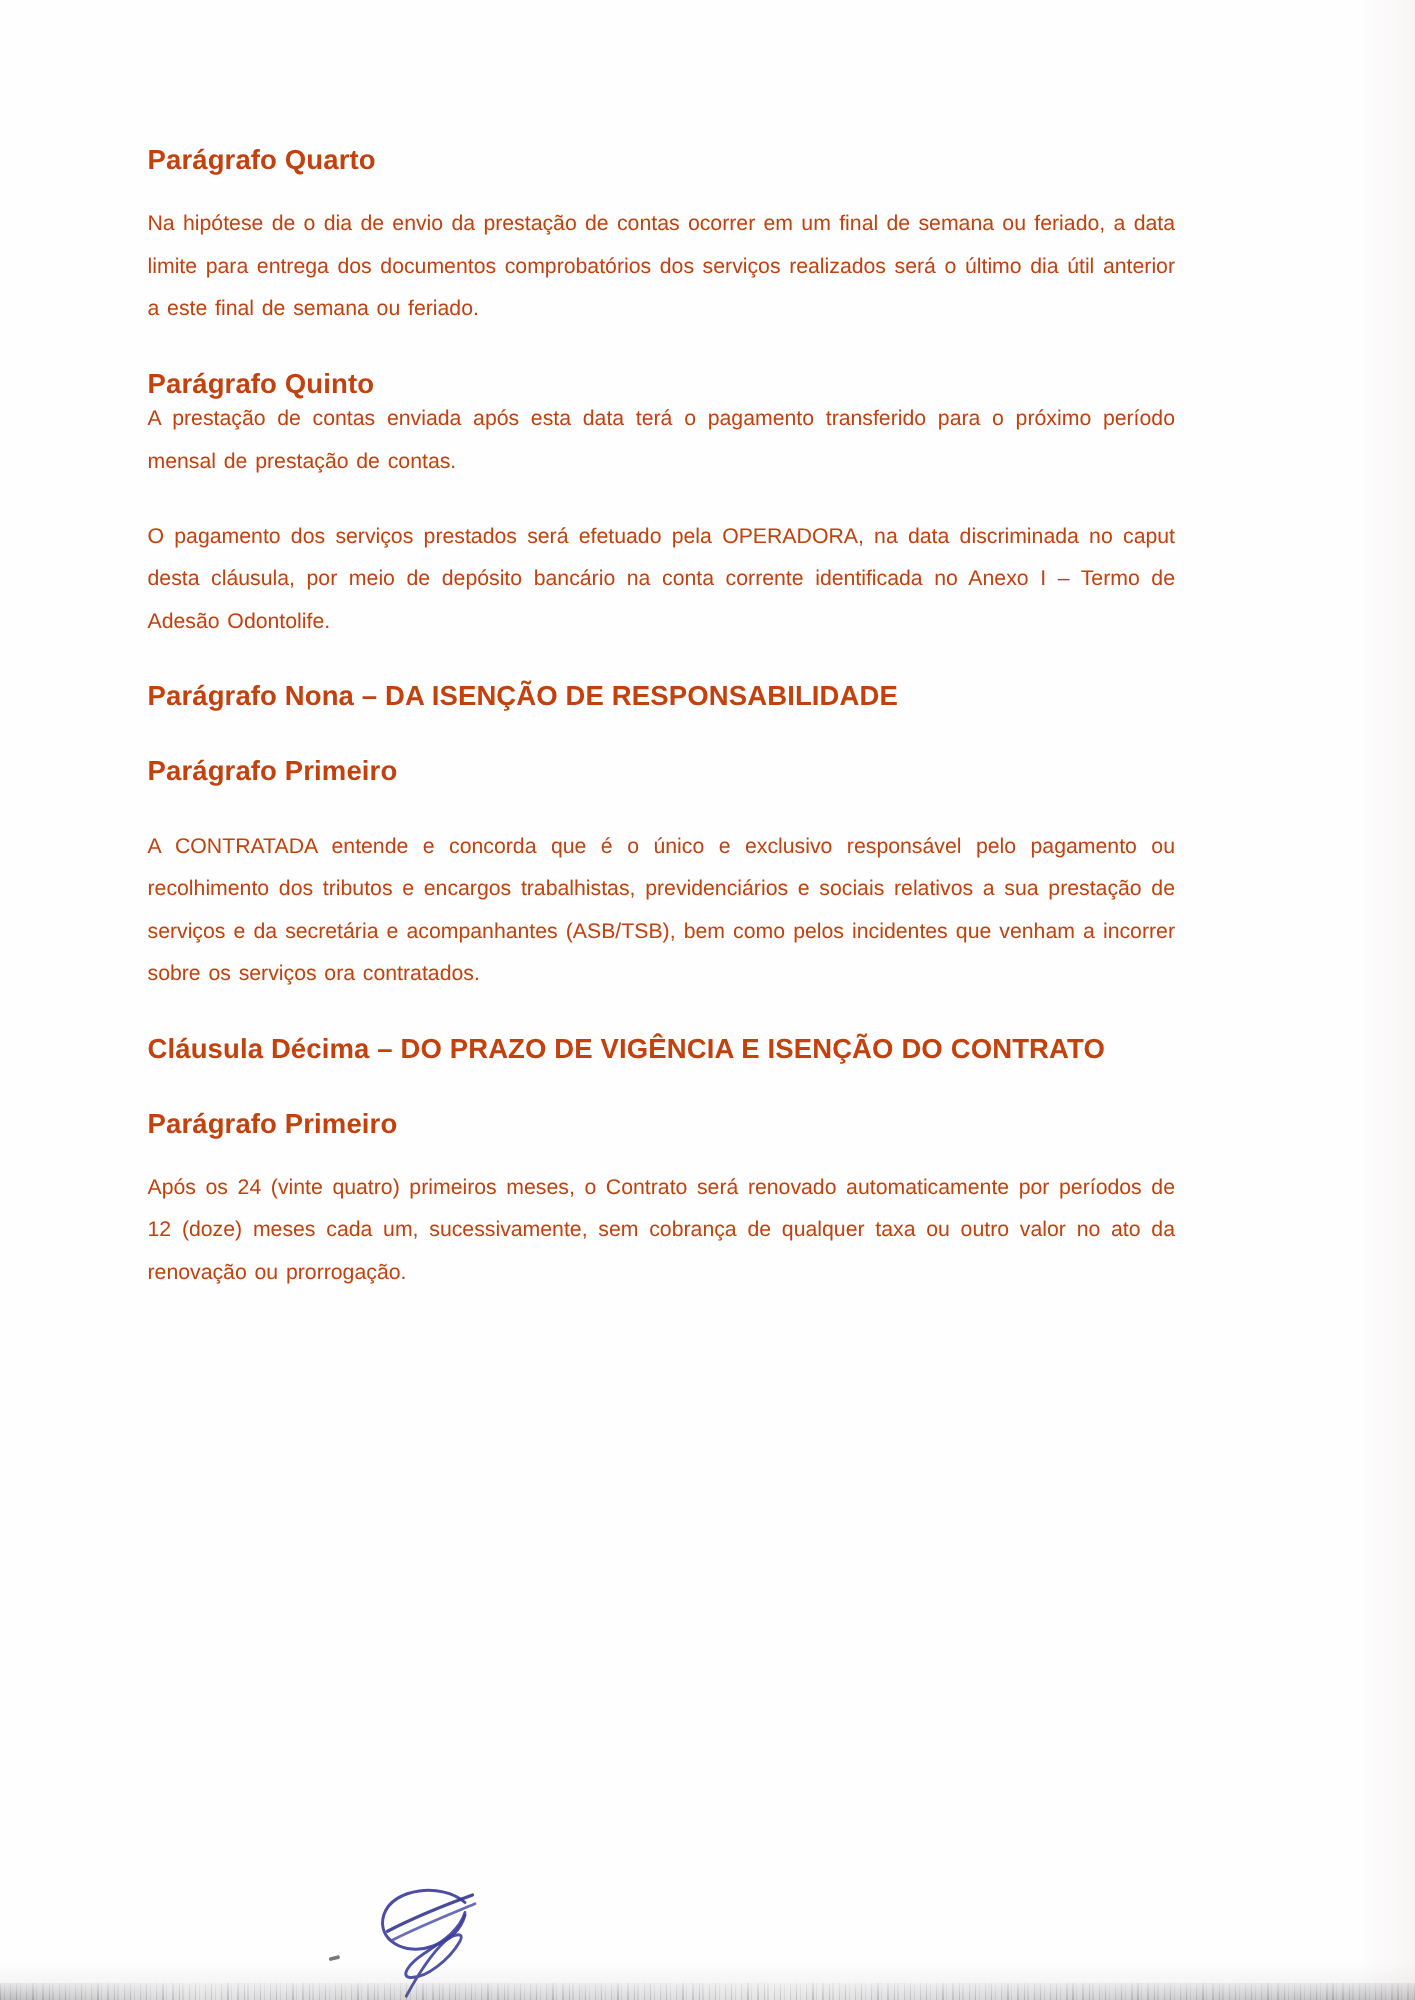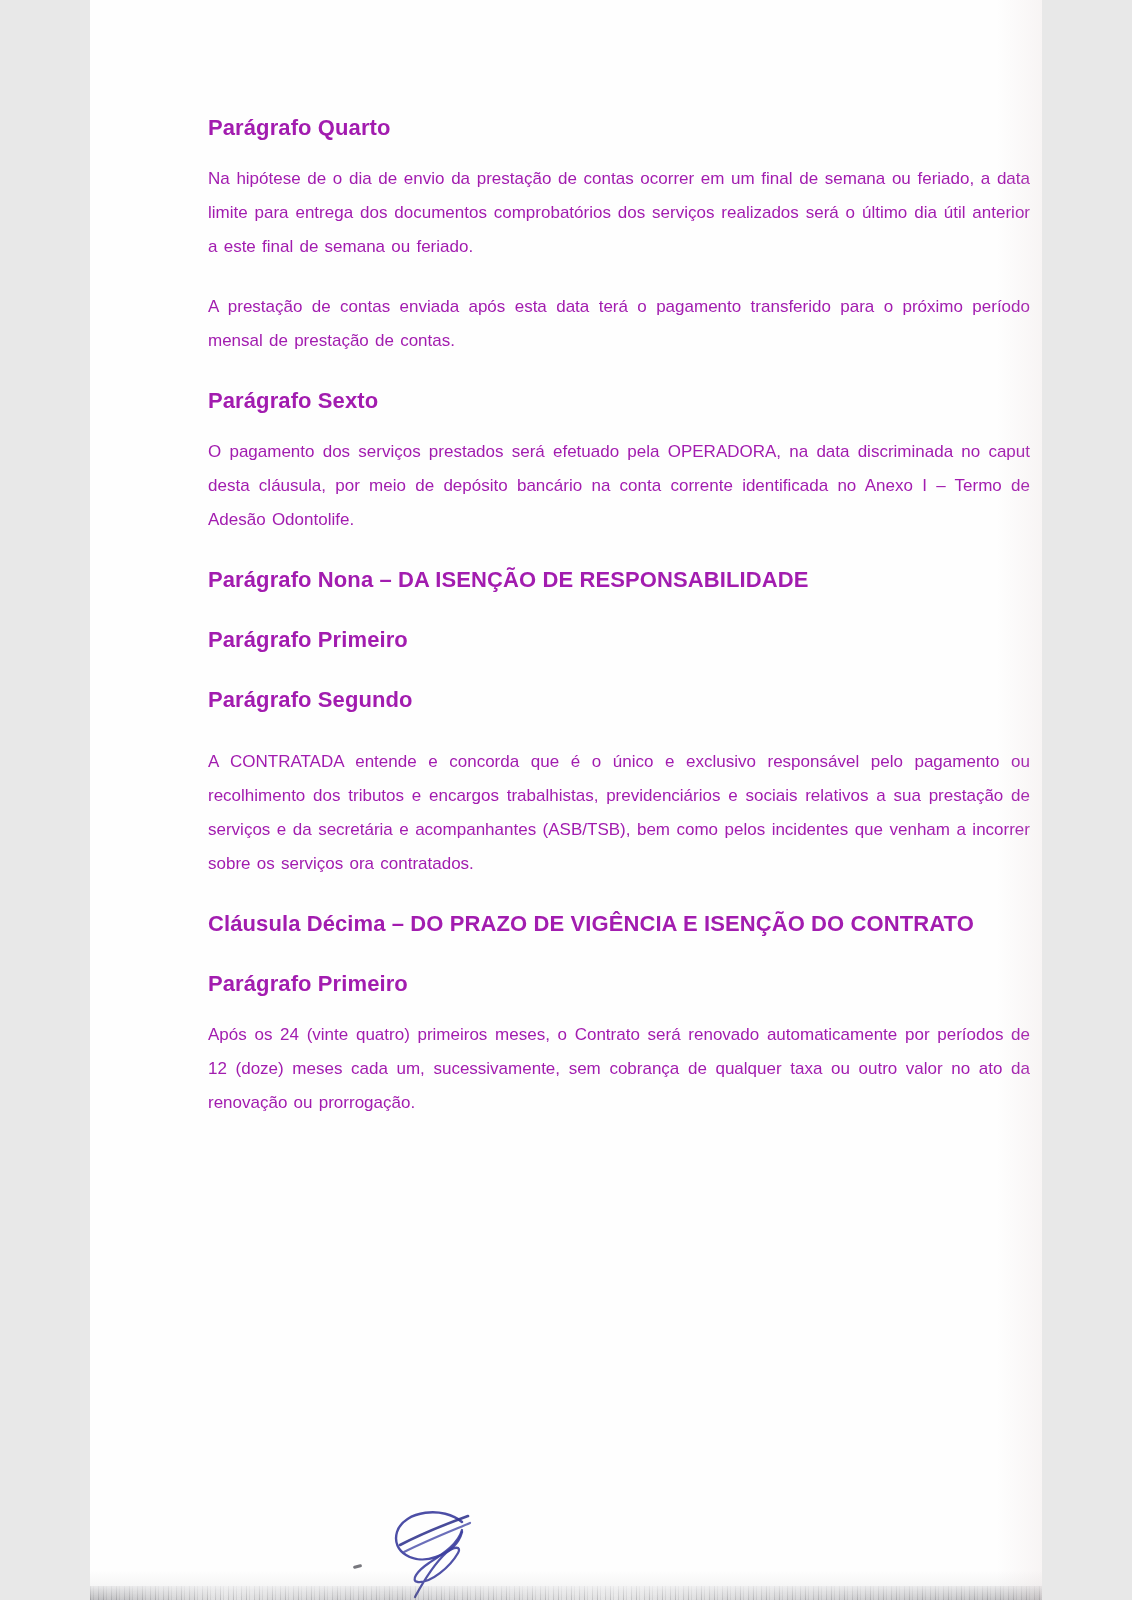--- a/index.html
+++ b/index.html
@@ -2,27 +2,27 @@
 <html><head>
 <meta charset="utf-8">
 <style>
   html, body {
     margin: 0;
     padding: 0;
     background: #e8e8e8;
   }
   .page {
     position: relative;
-    width: 952px;
+    width: 1132px;
     height: 1600px;
     margin: 0 auto;
     background: #fefefe;
     overflow: hidden;
     font-family: "Liberation Sans", sans-serif;
-    color: #a21caf;
+    color: #c2410c;
   }
   
   .page::after {
     content: "";
     position: absolute;
     top: 0; right: 0;
     width: 46px; height: 100%;
     background: linear-gradient(to left, rgba(214,194,192,0.16), rgba(214,194,192,0.0));
     pointer-events: none;
   }
@@ -107,38 +107,37 @@
 <div class="page">
 
   <div class="content">
 
     <section class="doc-section">
       <h2 class="doc-heading">Parágrafo Quarto</h2>
       <p class="doc-paragraph">Na hipótese de o dia de envio da prestação de contas ocorrer em um final de semana ou feriado, a data limite para entrega dos documentos comprobatórios dos serviços realizados será o último dia útil anterior a este final de semana ou feriado.</p>
     </section>
 
     <section class="doc-section tight">
+      <h2 class="doc-heading">Parágrafo Quinto</h2>
       <p class="doc-paragraph">A prestação de contas enviada após esta data terá o pagamento transferido para o próximo período mensal de prestação de contas.</p>
     </section>
 
     <section class="doc-section">
-      <h2 class="doc-heading">Parágrafo Sexto</h2>
       <p class="doc-paragraph">O pagamento dos serviços prestados será efetuado pela OPERADORA, na data discriminada no caput desta cláusula, por meio de depósito bancário na conta corrente identificada no Anexo I – Termo de Adesão Odontolife.</p>
     </section>
 
     <section class="doc-section">
       <h2 class="doc-heading">Parágrafo Nona – DA ISENÇÃO DE RESPONSABILIDADE</h2>
     </section>
 
     <section class="doc-section">
       <h2 class="doc-heading">Parágrafo Primeiro</h2>
     </section>
 
     <section class="doc-section roomy">
-      <h2 class="doc-heading">Parágrafo Segundo</h2>
       <p class="doc-paragraph">A CONTRATADA entende e concorda que é o único e exclusivo responsável pelo pagamento ou recolhimento dos tributos e encargos trabalhistas, previdenciários e sociais relativos a sua prestação de serviços e da secretária e acompanhantes (ASB/TSB), bem como pelos incidentes que venham a incorrer sobre os serviços ora contratados.</p>
     </section>
 
     <section class="doc-section">
       <h2 class="doc-heading">Cláusula Décima – DO PRAZO DE VIGÊNCIA E ISENÇÃO DO CONTRATO</h2>
     </section>
 
     <section class="doc-section">
       <h2 class="doc-heading">Parágrafo Primeiro</h2>
       <p class="doc-paragraph">Após os 24 (vinte quatro) primeiros meses, o Contrato será renovado automaticamente por períodos de 12 (doze) meses cada um, sucessivamente, sem cobrança de qualquer taxa ou outro valor no ato da renovação ou prorrogação.</p>

